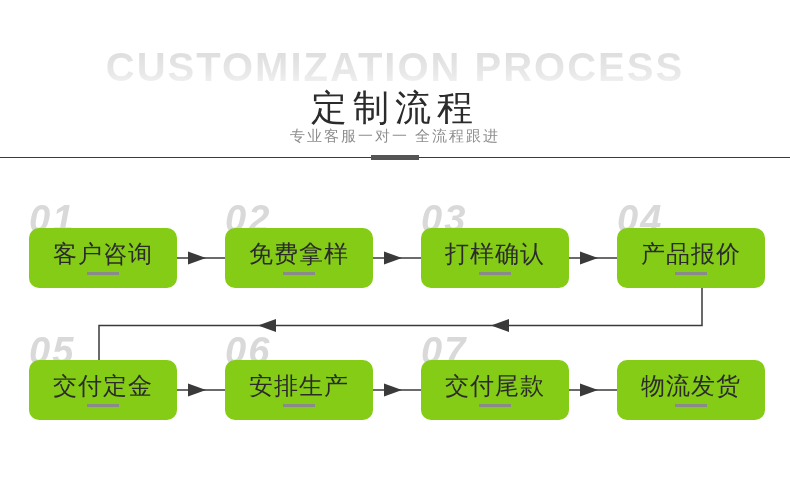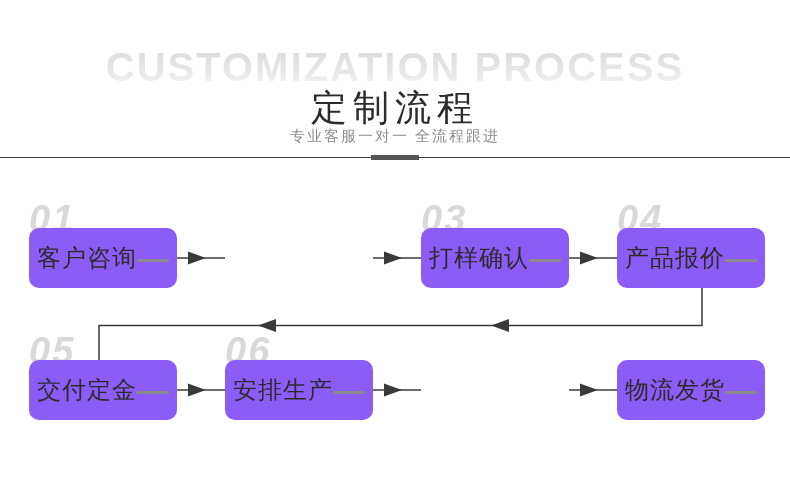--- a/index.html
+++ b/index.html
@@ -55,24 +55,24 @@
     position: absolute; top: -28px; left: 0;
     width: 100%; 
     font-size: 38px; font-weight: bold; font-style: italic;
     line-height: 1;
     color: #d9d9d9;
     z-index: 0;
     letter-spacing: 2px;
   }
   .step-box {
     position: absolute; inset: 0;
-    background: #8b5cf6;
+    background: #84cc16;
     border-radius: 10px;
     z-index: 1;
-    display: flex; flex-direction: row;
+    display: flex; flex-direction: column;
     align-items: center; justify-content: center;
   }
   .step-label {
     font-size: 24px; color: #2b2b2b;
     letter-spacing: 1px;
     line-height: 1.1;
   }
   .step-underline {
     width: 32px; height: 3px;
     background: #8a8a8a;
@@ -101,20 +101,27 @@
   <div class="divider"></div>
   <div class="divider-accent"></div>
 
   <div class="step-card r1 c1">
     <div class="step-number">01</div>
     <div class="step-box">
       <div class="step-label">客户咨询</div>
       <div class="step-underline"></div>
     </div>
   </div>
+  <div class="step-card r1 c2">
+    <div class="step-number">02</div>
+    <div class="step-box">
+      <div class="step-label">免费拿样</div>
+      <div class="step-underline"></div>
+    </div>
+  </div>
   <div class="step-card r1 c3">
     <div class="step-number">03</div>
     <div class="step-box">
       <div class="step-label">打样确认</div>
       <div class="step-underline"></div>
     </div>
   </div>
   <div class="step-card r1 c4">
     <div class="step-number">04</div>
     <div class="step-box">
@@ -127,20 +134,27 @@
     <div class="step-number">05</div>
     <div class="step-box">
       <div class="step-label">交付定金</div>
       <div class="step-underline"></div>
     </div>
   </div>
   <div class="step-card r2 c2">
     <div class="step-number">06</div>
     <div class="step-box">
       <div class="step-label">安排生产</div>
+      <div class="step-underline"></div>
+    </div>
+  </div>
+  <div class="step-card r2 c3">
+    <div class="step-number">07</div>
+    <div class="step-box">
+      <div class="step-label">交付尾款</div>
       <div class="step-underline"></div>
     </div>
   </div>
   <div class="step-card r2 c4">
     <div class="step-box">
       <div class="step-label">物流发货</div>
       <div class="step-underline"></div>
     </div>
   </div>
 

